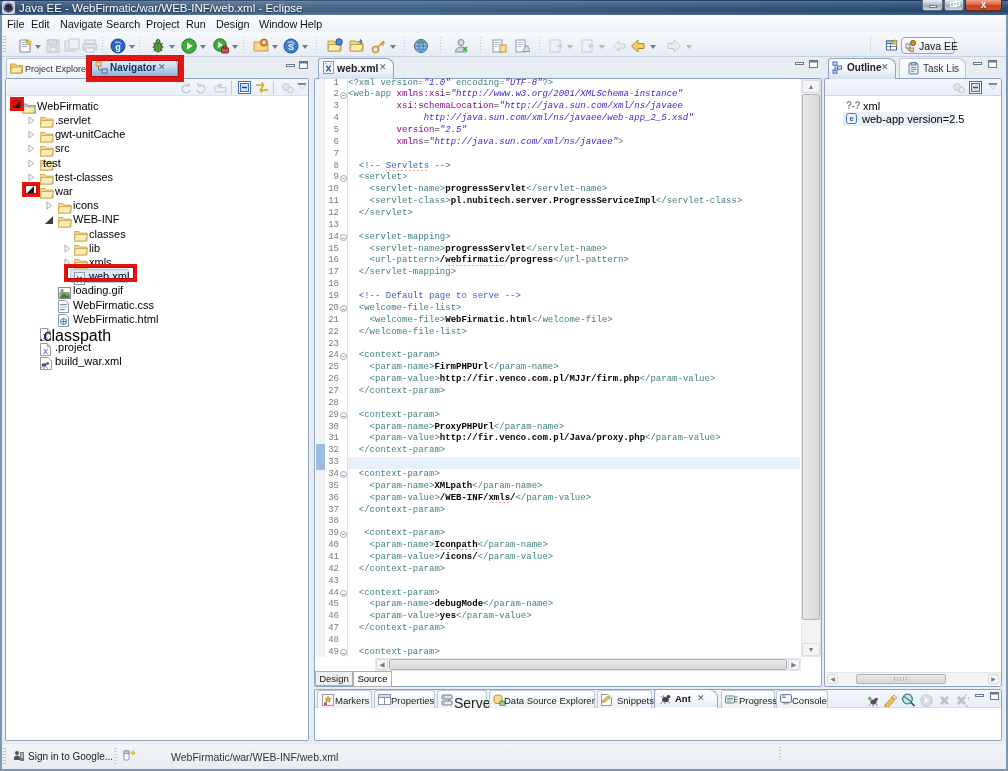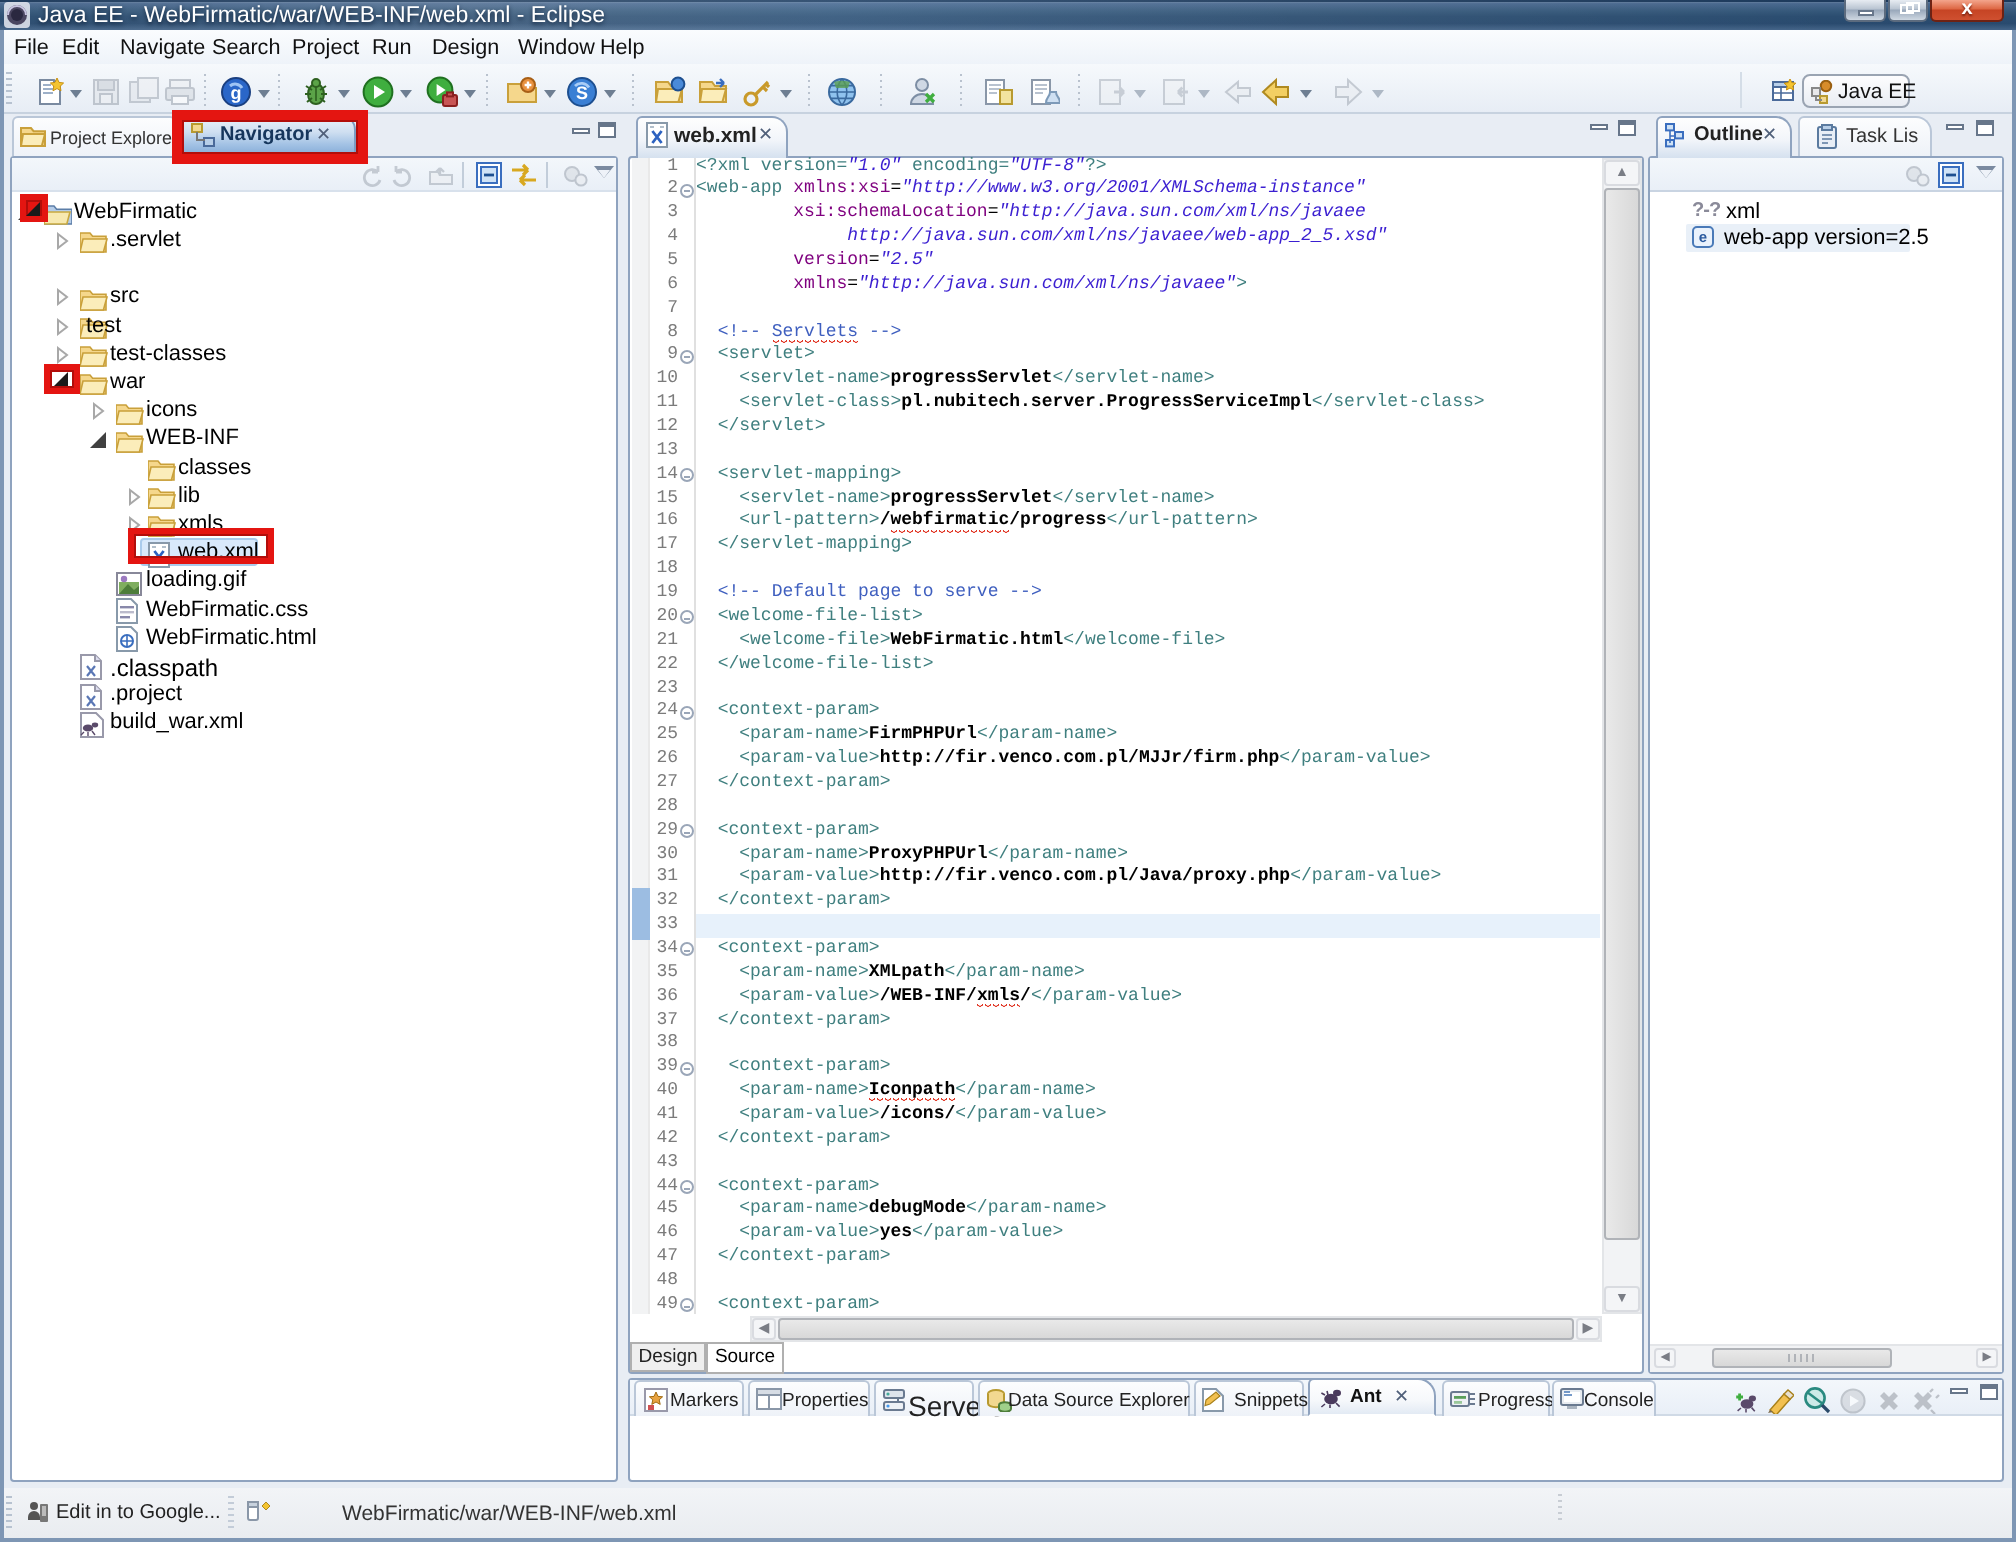--- a/index.html
+++ b/index.html
@@ -267,20 +267,30 @@
 <div style="position:absolute;left:0;top:113.4px;width:300px;height:14px">
         <svg style="position:absolute;left:28px;top:2.5px" width="7" height="9" viewBox="0 0 7 9">
           <path d="M1 1 L5.5 4.5 L1 8 Z" fill="#fdfdfd" stroke="#a8a8a8" stroke-width="1"></path>
         </svg>
         <span style="position:absolute;left:40px;top:1px"><svg width="14" height="12" viewBox="0 0 14 12">
             <path d="M0 1.5 h5 l1.3 1.6 H13 V11 H0 Z" fill="#f5d78c" stroke="#c9a03a" stroke-width="0.8"></path>
             <path d="M1.5 4.5 h12 l-1.8 6.5 H0 Z" fill="#fbedba" stroke="#c9a03a" stroke-width="0.8"></path>
           </svg></span>
         <span style="position:absolute;left:55px;top:0.5px;font-size:11px;color:#000;white-space:nowrap">.servlet</span>
       </div>
+<div style="position:absolute;left:0;top:127.6px;width:300px;height:14px">
+        <svg style="position:absolute;left:28px;top:2.5px" width="7" height="9" viewBox="0 0 7 9">
+          <path d="M1 1 L5.5 4.5 L1 8 Z" fill="#fdfdfd" stroke="#a8a8a8" stroke-width="1"></path>
+        </svg>
+        <span style="position:absolute;left:40px;top:1px"><svg width="14" height="12" viewBox="0 0 14 12">
+            <path d="M0 1.5 h5 l1.3 1.6 H13 V11 H0 Z" fill="#f5d78c" stroke="#c9a03a" stroke-width="0.8"></path>
+            <path d="M1.5 4.5 h12 l-1.8 6.5 H0 Z" fill="#fbedba" stroke="#c9a03a" stroke-width="0.8"></path>
+          </svg></span>
+        <span style="position:absolute;left:55px;top:0.5px;font-size:11px;color:#000;white-space:nowrap">gwt-unitCache</span>
+      </div>
 <div style="position:absolute;left:0;top:141.8px;width:300px;height:14px">
         <svg style="position:absolute;left:28px;top:2.5px" width="7" height="9" viewBox="0 0 7 9">
           <path d="M1 1 L5.5 4.5 L1 8 Z" fill="#fdfdfd" stroke="#a8a8a8" stroke-width="1"></path>
         </svg>
         <span style="position:absolute;left:40px;top:1px"><svg width="14" height="12" viewBox="0 0 14 12">
             <path d="M0 1.5 h5 l1.3 1.6 H13 V11 H0 Z" fill="#f5d78c" stroke="#c9a03a" stroke-width="0.8"></path>
             <path d="M1.5 4.5 h12 l-1.8 6.5 H0 Z" fill="#fbedba" stroke="#c9a03a" stroke-width="0.8"></path>
           </svg></span>
         <span style="position:absolute;left:55px;top:0.5px;font-size:11px;color:#000;white-space:nowrap">src</span>
       </div>
@@ -391,21 +401,21 @@
             <path d="M2.5 7.5 h6 M5.5 4.5 v6" stroke="#3a6ebf" stroke-width="0.8"></path>
           </svg></span>
         <span style="position:absolute;left:73px;top:0.5px;font-size:11px;color:#000;white-space:nowrap">WebFirmatic.html</span>
       </div>
 <div style="position:absolute;left:0;top:326.4px;width:300px;height:14px">
         <span style="position:absolute;left:40px;top:1px"><svg width="11" height="13" viewBox="0 0 11 13">
             <path d="M0.5 .5 H7.5 L10.5 3.5 V12.5 H0.5 Z" fill="#fff" stroke="#99a"></path>
             <path d="M7.5 .5 V3.5 H10.5" fill="#dde" stroke="#99a"></path>
             <path d="M3.5 6 L7.5 11 M7.5 6 L3.5 11" stroke="#5a77b5" stroke-width="1.1"></path>
           </svg></span>
-        <span style="position:absolute;left:55px;top:0.5px;font-size:12px;color:#000;white-space:nowrap">.classpath</span>
+        <span style="position:absolute;left:39px;top:0.5px;font-size:16px;color:#000;white-space:nowrap">.classpath</span>
       </div>
 <div style="position:absolute;left:0;top:340.6px;width:300px;height:14px">
         <span style="position:absolute;left:40px;top:1px"><svg width="11" height="13" viewBox="0 0 11 13">
             <path d="M0.5 .5 H7.5 L10.5 3.5 V12.5 H0.5 Z" fill="#fff" stroke="#99a"></path>
             <path d="M7.5 .5 V3.5 H10.5" fill="#dde" stroke="#99a"></path>
             <path d="M3.5 6 L7.5 11 M7.5 6 L3.5 11" stroke="#5a77b5" stroke-width="1.1"></path>
           </svg></span>
         <span style="position:absolute;left:55px;top:0.5px;font-size:11px;color:#000;white-space:nowrap">.project</span>
       </div>
 <div style="position:absolute;left:0;top:354.8px;width:300px;height:14px">
@@ -712,21 +722,21 @@
 <span class="abs" style="left:990px;top:692px;width:9px;height:8px;background:#fff;border:1px solid #67768a;box-shadow:inset 0 1.5px 0 #67768a"></span>
 
 <div class="abs" style="left:2px;top:744px;width:1004px;height:25px;background:linear-gradient(180deg,#f2f4f7,#e9ecf0)"></div>
 <div class="abs" style="left:3px;top:748px;width:3px;height:16px;background:repeating-linear-gradient(180deg,#b7c2d0 0,#b7c2d0 1px,transparent 1px,transparent 3px)"></div>
 <svg class="abs" style="left:13px;top:750px" width="12" height="12" viewBox="0 0 12 12">
       <circle cx="4" cy="3" r="2" fill="#555"></circle>
       <path d="M1 8.5 a3 3 0 0 1 6 0 V10 H1 Z" fill="#555"></path>
       <rect x="7" y="2" width="4" height="9" rx="0.5" fill="#777"></rect>
       <rect x="8" y="3" width="2" height="5" fill="#bbb"></rect>
     </svg>
-<span class="abs" style="left:28px;top:751px;font-size:10px;color:#222">Edit in to Google...</span>
+<span class="abs" style="left:28px;top:751px;font-size:10px;color:#222">Sign in to Google...</span>
 <div class="abs" style="left:114px;top:748px;width:3px;height:16px;background:repeating-linear-gradient(180deg,#c3ccd8 0,#c3ccd8 1px,transparent 1px,transparent 3px)"></div>
 <svg class="abs" style="left:123px;top:749px" width="12" height="13" viewBox="0 0 12 13">
       <rect x="1" y="2" width="5" height="9" rx="1" fill="#fff" stroke="#8a97a8"></rect>
       <rect x="1" y="2" width="5" height="2.5" fill="#c8d2de" stroke="#8a97a8"></rect>
       <path d="M8 4 l2-2 2 2 -2 2 Z" fill="#f4c430" stroke="#b08a20" stroke-width="0.5"></path>
     </svg>
 <span class="abs" style="left:171px;top:751px;font-size:10.5px;color:#333">WebFirmatic/war/WEB-INF/web.xml</span>
 <div class="abs" style="left:779px;top:747px;width:2px;height:15px;background:repeating-linear-gradient(180deg,#c8cdd4 0,#c8cdd4 1px,transparent 1px,transparent 3px)"></div>
 <div class="abs" style="left:870px;top:36px;width:1px;height:18px;background:#d4dde7"></div>
 

